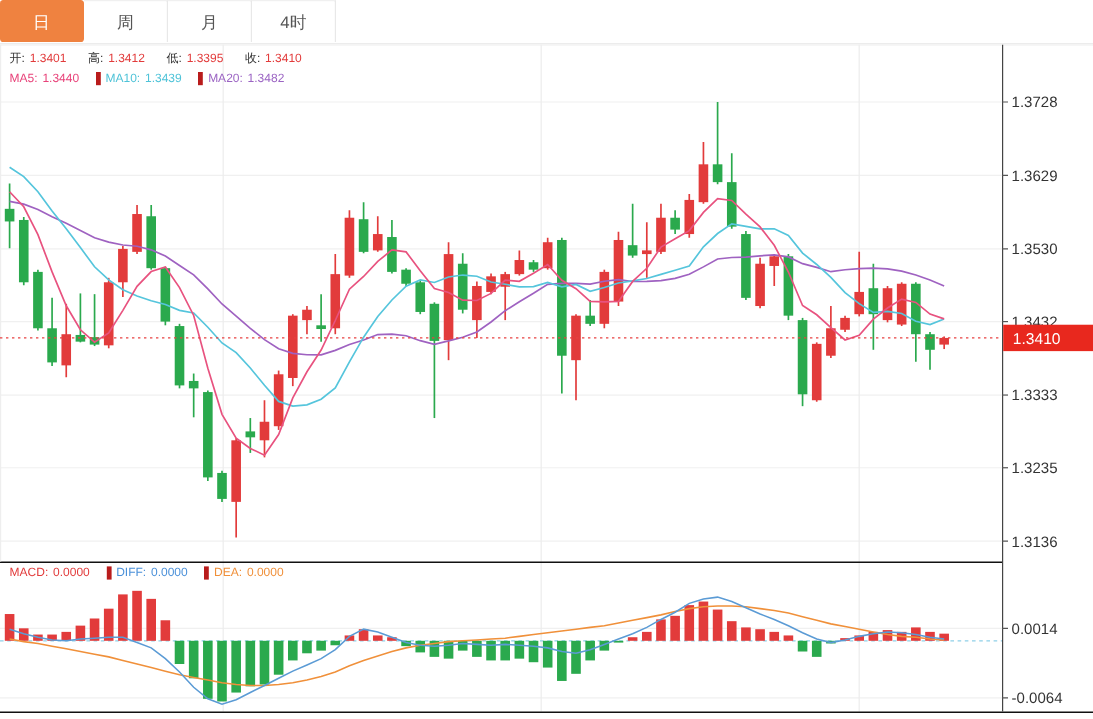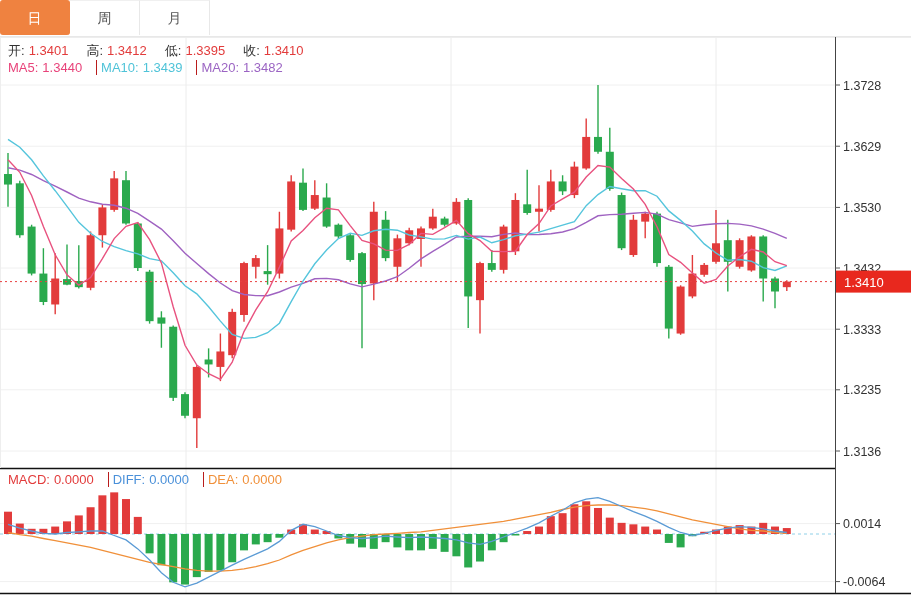--- a/index.html
+++ b/index.html
@@ -5,34 +5,35 @@
   html,body{margin:0;padding:0;background:#fff;}
   #app{position:relative;width:911px;height:599px;background:#fff;overflow:hidden;
        font-family:"Liberation Sans","DejaVu Sans",sans-serif;}
   
   #tabbar{position:absolute;left:0;top:0;width:911px;height:36px;background:#fff;
           border-bottom:1px solid #e8e8e8;display:flex;}
   .tab{width:70px;height:35px;line-height:35px;text-align:center;font-size:14px;color:#555;
        border-right:1px solid #e8e8e8;border-top:1px solid #f0f0f0;cursor:pointer;box-sizing:border-box;background:#fff;}
   .tab.active{background:#ef8240;color:#fff;border-radius:3px;border-color:#ef8240;}
   
-  .info-row{position:absolute;left:8px;white-space:nowrap;font-size:13px;z-index:5;}
+  .info-row{position:absolute;left:8px;white-space:nowrap;font-size:10px;z-index:5;}
   .info-row span{margin-right:4px;}
   .grp{padding-right:10px;margin-right:8px;}
-  .grp.sep{border-right:1px solid #b91c1c;}
+  .grp.sep{border-right:4px solid #b91c1c;}
   #chart-svg{position:absolute;left:0;top:37px;}
 </style>
 </head>
 <body>
 <div id="app">
 
 <div id="tabbar">
       <div class="tab active">日</div>
       <div class="tab">周</div>
       <div class="tab">月</div>
+      <div class="tab">4时</div>
     </div>
 <div class="info-row" id="info-ohlc" style="top:42px"><span class="grp"><span style="color: rgb(51, 51, 51);">开:</span><span style="color: rgb(226, 59, 59);">1.3401</span></span><span class="grp"><span style="color: rgb(51, 51, 51);">高:</span><span style="color: rgb(226, 59, 59);">1.3412</span></span><span class="grp"><span style="color: rgb(51, 51, 51);">低:</span><span style="color: rgb(226, 59, 59);">1.3395</span></span><span class="grp"><span style="color: rgb(51, 51, 51);">收:</span><span style="color: rgb(226, 59, 59);">1.3410</span></span></div>
 <div class="info-row" id="info-ma" style="top:60px"><span class="grp sep"><span style="color: rgb(232, 67, 122);">MA5:</span><span style="color: rgb(232, 67, 122);">1.3440</span></span><span class="grp sep"><span style="color: rgb(79, 195, 216);">MA10:</span><span style="color: rgb(79, 195, 216);">1.3439</span></span><span class="grp"><span style="color: rgb(155, 100, 195);">MA20:</span><span style="color: rgb(155, 100, 195);">1.3482</span></span></div>
 <div class="info-row" id="macd-labels" style="top:472px"><span class="grp sep"><span style="color: rgb(226, 59, 59);">MACD:</span><span style="color: rgb(226, 59, 59);">0.0000</span></span><span class="grp sep"><span style="color: rgb(74, 144, 217);">DIFF:</span><span style="color: rgb(74, 144, 217);">0.0000</span></span><span class="grp"><span style="color: rgb(240, 144, 58);">DEA:</span><span style="color: rgb(240, 144, 58);">0.0000</span></span></div>
 <svg id="chart-svg" width="911" height="562">
       <g>
         <line x1="0" y1="48" x2="835" y2="48" stroke="#f0f0f0" stroke-width="1"></line>
         <line x1="0" y1="109.2060810810813" x2="835" y2="109.2060810810813" stroke="#f0f0f0" stroke-width="1"></line>
         <line x1="0" y1="170.4121621621626" x2="835" y2="170.4121621621626" stroke="#f0f0f0" stroke-width="1"></line>
         <line x1="0" y1="231.00000000000068" x2="835" y2="231.00000000000068" stroke="#f0f0f0" stroke-width="1"></line>

